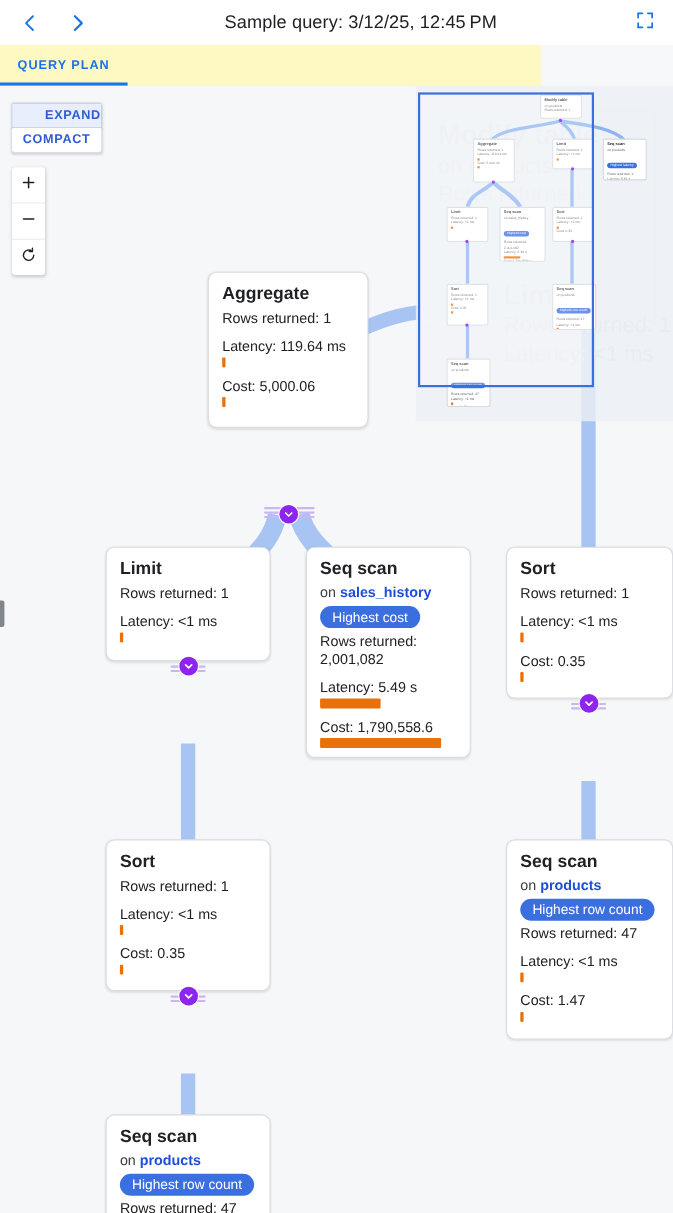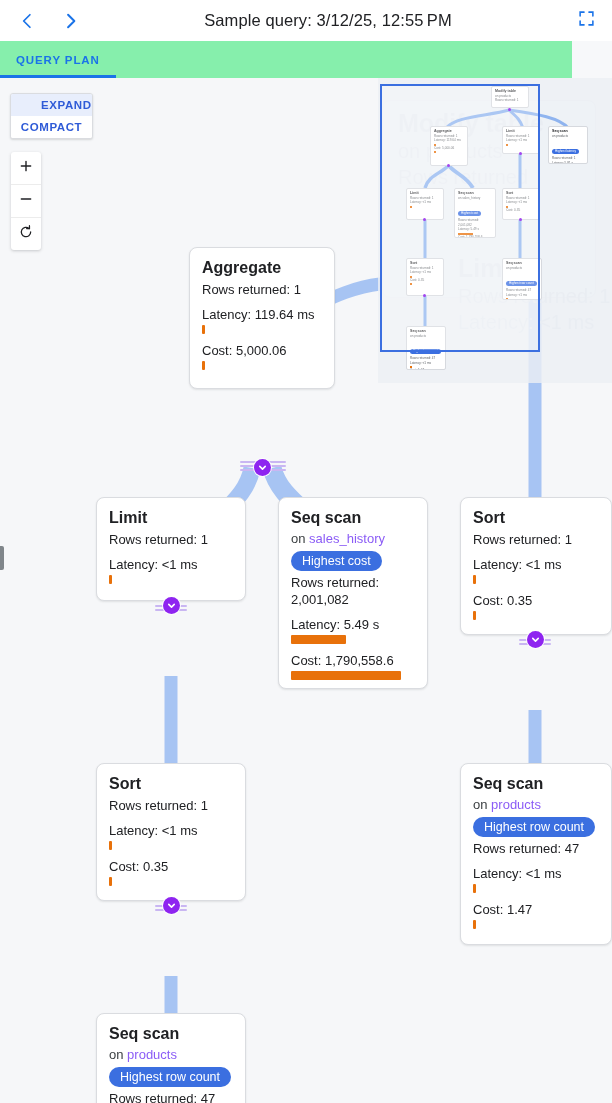--- a/index.html
+++ b/index.html
@@ -19,21 +19,21 @@
     border-radius:50%;cursor:pointer;
   }
   .nav-btn svg{display:block}
   .header-title{
     flex:1;text-align:center;font-size:16.5px;color:#202124;letter-spacing:.1px;
     white-space:nowrap;overflow:hidden;
   }
   .fs-btn{width:36px;height:36px;margin-right:8px;display:flex;align-items:center;justify-content:center;cursor:pointer;}
   
   .tabs{
-    position:absolute;left:0;top:41px;width:572px;height:37px;background:#86efac;
+    position:absolute;left:0;top:41px;width:492px;height:37px;background:#fef9c3;
     border-bottom:1px solid #e3e5e8;display:flex;align-items:flex-end;justify-content:space-between;
   }
   .tab{
     font-size:11.5px;font-weight:bold;letter-spacing:.9px;color:#5f6368;
     padding:0 16px;height:36px;display:flex;align-items:center;cursor:pointer;
     text-transform:uppercase;
   }
   .tab.active{color:#1a73e8;box-shadow:inset 0 -3px 0 #1a73e8;}
   
   .canvas{
@@ -66,21 +66,21 @@
   
   .edges{position:absolute;left:0;top:0;width:612px;height:1025px;}
   
   .node{
     position:absolute;background:#fff;border:1px solid #dadce0;border-radius:8px;
     box-shadow:0 1px 2px rgba(60,64,67,.12);padding:10px 12px 12px 12px;box-sizing:border-box;
     z-index:20;
   }
   .node .title{font-size:16px;font-weight:bold;color:#202124;line-height:20px;}
   .node .sub{font-size:13px;color:#3c4043;margin-top:3px;}
-  .node .sub b{font-weight:normal;color:#8b5cf6;}
+  .node .sub b{font-weight:bold;color:#1d4ed8;}
   .node .metric{font-size:13px;color:#202124;margin-top:9px;}
   .node .rows{font-size:13px;color:#202124;margin-top:3px;line-height:17px;}
   .badge{
     display:inline-block;background:#3b6fe0;color:#fff;border-radius:11px;
     font-size:12.5px;padding:2px 11px;margin-top:5px;line-height:16px;
   }
   .bar{height:9px;background:#e8710a;margin-top:3px;border-radius:1px;}
   .bar.tiny{width:3px;}
   
   .collapse{
@@ -130,21 +130,21 @@
         </svg>
     </span>
   </div>
   <div class="nav-btn">
     <span>
       <svg width="20" height="20" viewBox="0 0 24 24">
           <path d="M8.5 4.5 16 12l-7.5 7.5" fill="none" stroke="#1a73e8" stroke-width="2.4" stroke-linecap="round" stroke-linejoin="round"></path>
         </svg>
     </span>
   </div>
-  <div class="header-title">Sample query: 3/12/25, 12:55 PM</div>
+  <div class="header-title">Sample query: 3/12/25, 12:45 PM</div>
   <div class="fs-btn">
     <span>
       <svg width="17" height="17" viewBox="0 0 24 24" fill="none" stroke="#1a73e8" stroke-width="2.2" stroke-linecap="round">
         <path d="M3 8.5V3h5.5M15.5 3H21v5.5M21 15.5V21h-5.5M8.5 21H3v-5.5"></path>
       </svg>
     </span>
   </div>
 </div>
 
 <div class="tabs">

